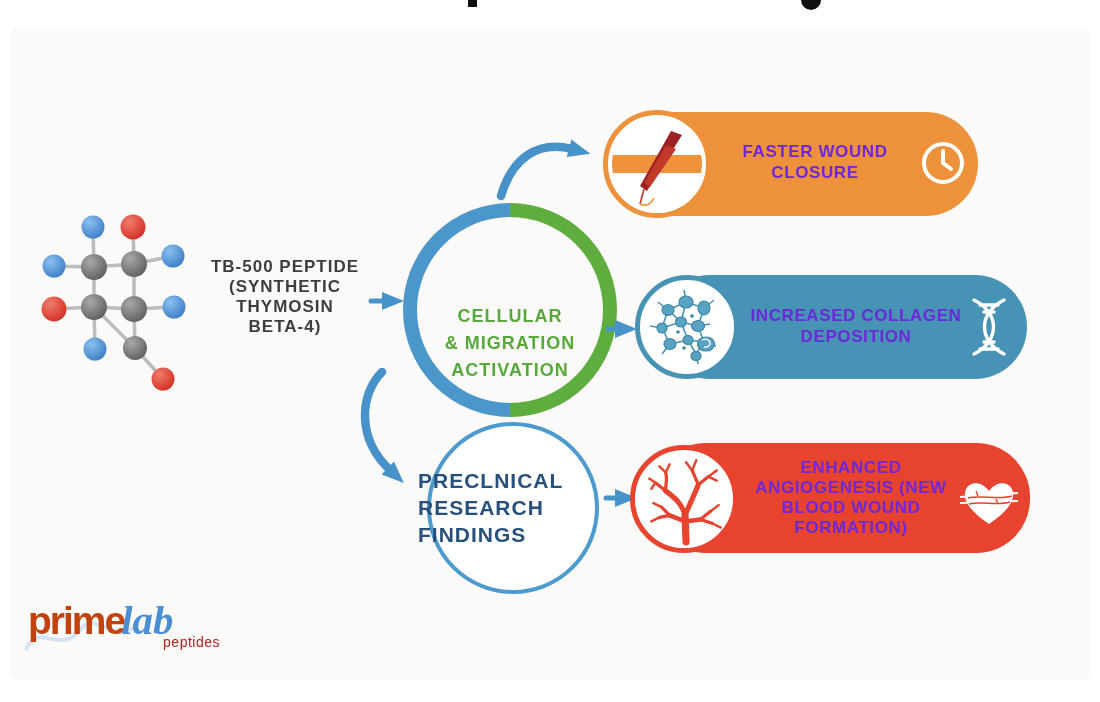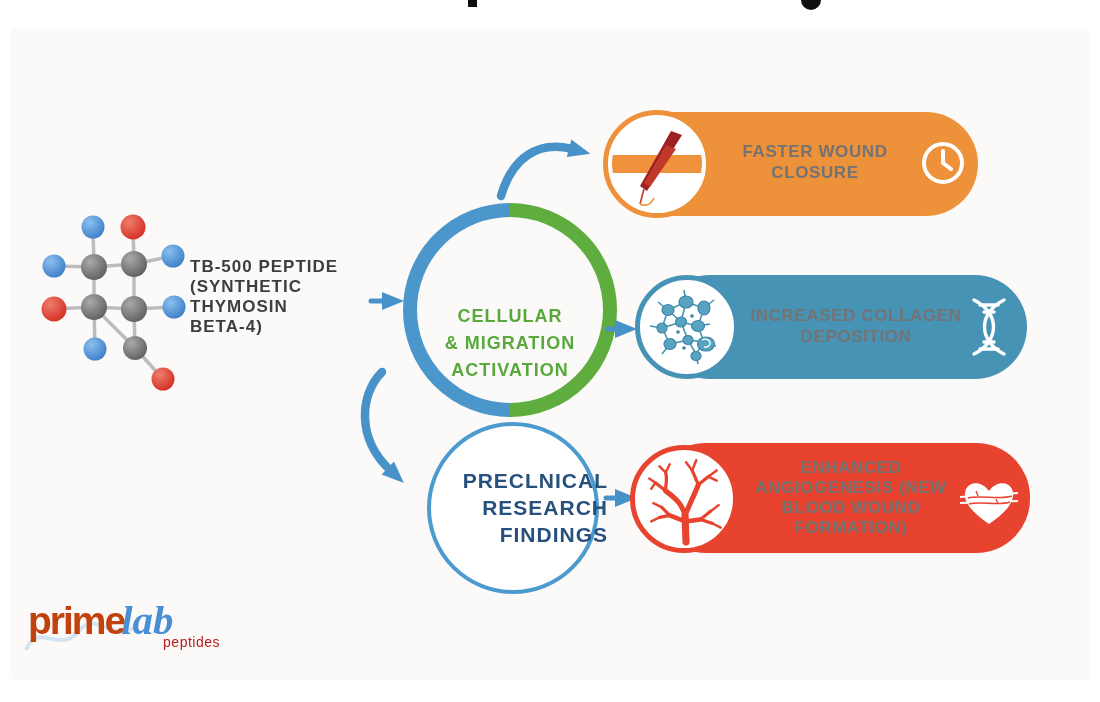--- a/index.html
+++ b/index.html
@@ -8,36 +8,36 @@
   .canvas { position:relative; width:1100px; height:702px; background:#ffffff; overflow:hidden; }
   .panel { position:absolute; left:10px; top:28px; width:1080px; height:652px; background:#fbfaf8; border-radius:6px; }
 
   .frag { position:absolute; background:#0f0f0f; }
   .frag-1 { left:468px; top:0; width:9px; height:7px; }
   .frag-2 { left:801px; top:0; width:20px; height:10px; border-radius:0 0 10px 10px; }
 
   .bg-svg { position:absolute; left:0; top:0; }
 
   
-  .tb500-label { position:absolute; left:190px; top:257px; width:190px; 
+  .tb500-label { position:absolute; left:190px; top:257px; width:190px; text-align:center;
     font-size:17px; font-weight:600; letter-spacing:1px; line-height:20px; color:#3d3d3d; }
   .hub-label { position:absolute; left:406px; top:271px; width:208px; text-align:center;
     font-size:18px; font-weight:600; letter-spacing:1px; line-height:27px; color:#58a93c;margin-top:32px; }
   .research-circle { position:absolute; left:427px; top:422px; width:172px; height:172px;
     background:#ffffff; border:4px solid #4d9bce; border-radius:50%; }
-  .research-label { position:absolute; left:418px; top:467px; width:190px; text-align:right;
+  .research-label { position:absolute; left:418px; top:467px; width:190px; text-align:left;
     font-size:21px; font-weight:600; letter-spacing:1px; line-height:27px; color:#27507d; }
 
   
   .pill { position:absolute; border-radius:54px; }
   .pill-wound    { left:622px; top:112px; width:356px; height:104px; background:#ee913b; }
   .pill-collagen { left:658px; top:275px; width:369px; height:104px; background:#4793b5; }
   .pill-angio    { left:652px; top:443px; width:378px; height:110px; background:#e8432f; }
 
-  .pill-text { position:absolute; text-align:center; color:#737373;
+  .pill-text { position:absolute; text-align:center; color:#6d28d9;
     font-size:17px; font-weight:600; letter-spacing:0.6px; line-height:21px; }
   .text-wound    { left:722px; top:141px; width:186px; }
   .text-collagen { left:742px; top:305px; width:228px; }
   .text-angio    { left:745px; top:458px; width:212px; line-height:20px; }
 
   
   .icon-circle { position:absolute; background:#ffffff; border-radius:50%; }
   .circle-wound    { left:603px; top:110px; width:108px; height:108px; border:5px solid #ee913b; }
   .circle-collagen { left:635px; top:275px; width:104px; height:104px; border:5px solid #4793b5; }
   .circle-angio    { left:630px; top:445px; width:108px; height:108px; border:5px solid #e8432f; }

